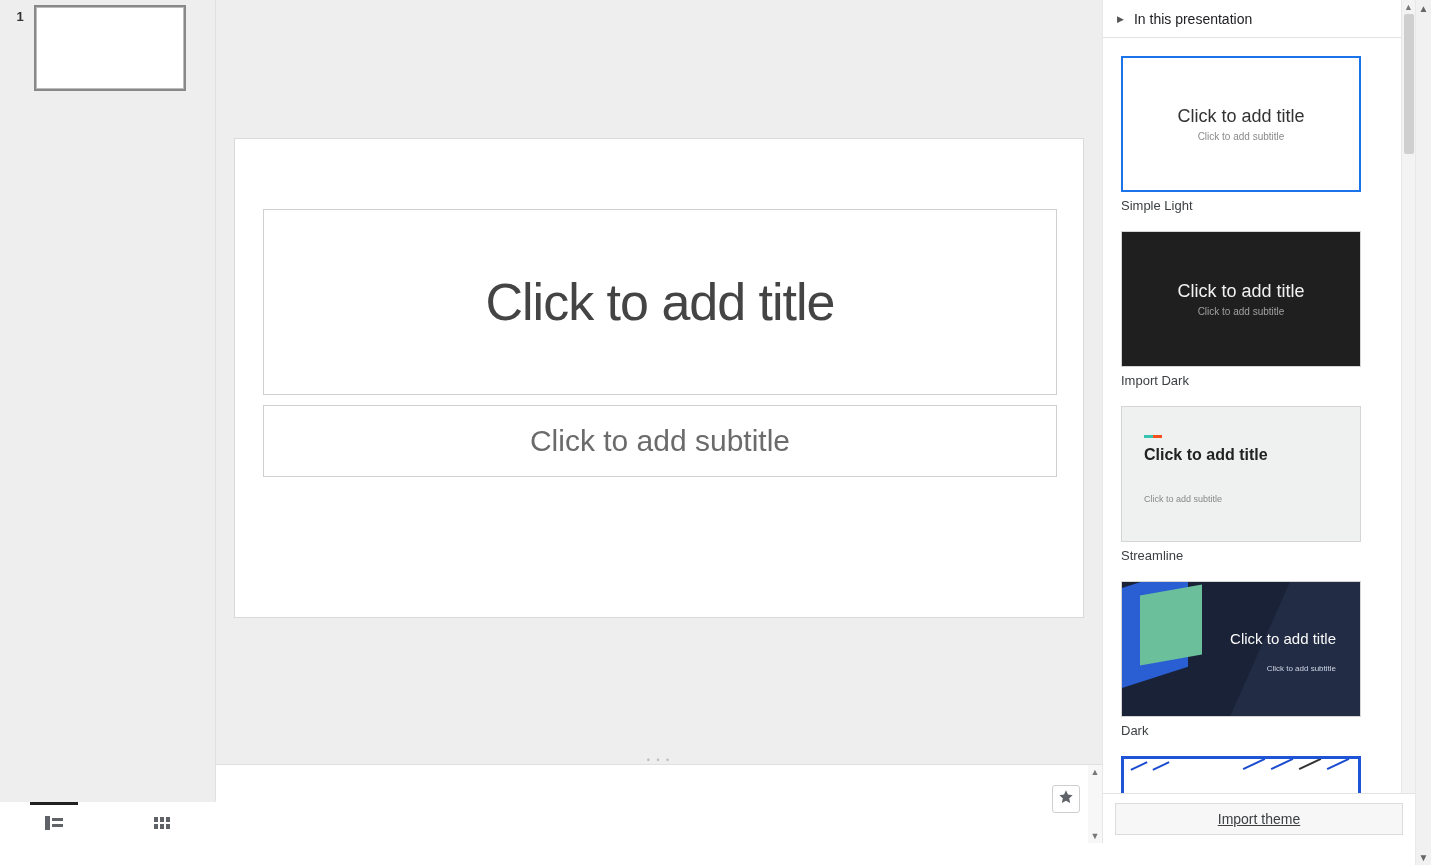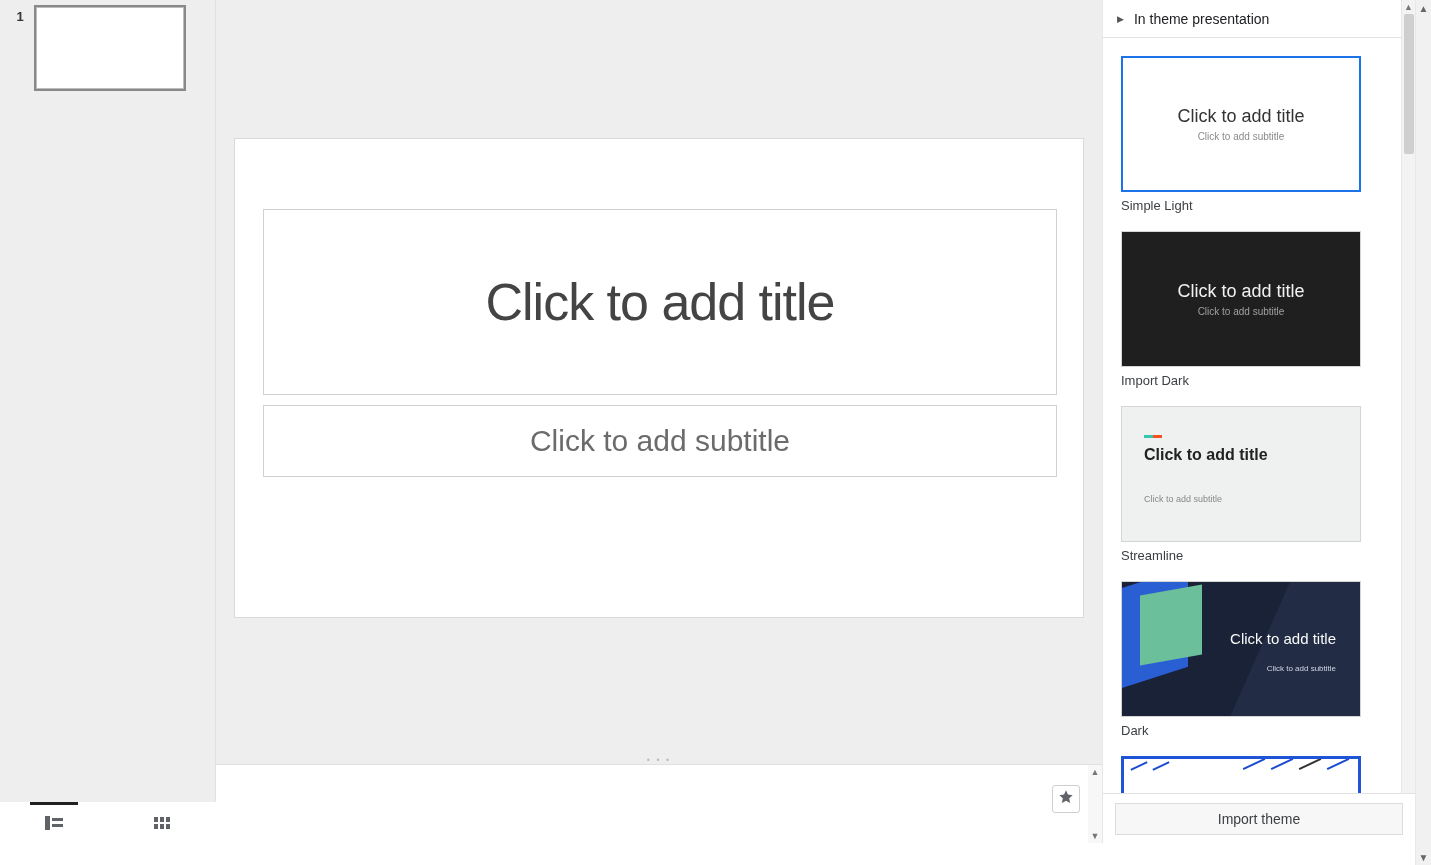--- a/index.html
+++ b/index.html
@@ -121,21 +121,21 @@
 
 
 .themes-footer{
   position:absolute; left:0; right:0; bottom:0; height:50px;
   display:flex; align-items:center; justify-content:center; padding:0 12px;
   border-top:1px solid #e3e3e3; background:#fff;
 }
 .import-btn{
   width:100%; height:32px; border:1px solid #dcdcdc; background:#f7f7f7;
   font-size:14px; color:#3c4043; cursor:pointer;
-  display:flex; align-items:center; justify-content:center;
+  display:flex; align-items:center; justify-content:center;text-decoration:underline;
 }
 
 
 .right-scroll{
   position:absolute; right:0; top:0; width:14px; height:100%; background:#f3f3f3;
   border-left:1px solid #e7e7e7;
 }
 .right-scroll .up,.right-scroll .down{height:14px;display:flex;align-items:center;justify-content:center;color:#777;font-size:9px;}
 .right-scroll .down{position:absolute;bottom:0;width:100%;}
 .right-scroll .thumb{position:absolute;left:2px;top:14px;width:10px;height:140px;background:#cfcfcf;border-radius:2px;}
@@ -180,21 +180,21 @@
           </svg>
       </span>
     </div>
 
   </div>
 
   <div class="themes-panel">
 
     <div class="themes-header">
       <span class="tri">▶</span>
-      <span>In theme presentation</span>
+      <span>In this presentation</span>
     </div>
 
     <div class="themes-scroll">
 
       <div class="theme-item">
         <div class="theme-preview selected">
           <div class="tp-title">Click to add title</div>
           <div class="tp-sub">Click to add subtitle</div>
         </div>
         <div class="theme-label">Simple Light</div>

